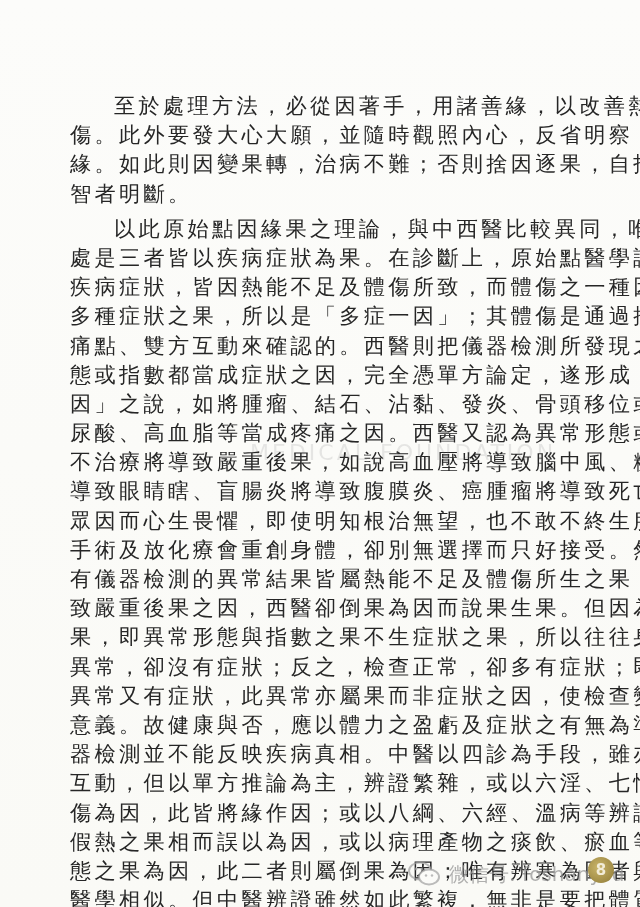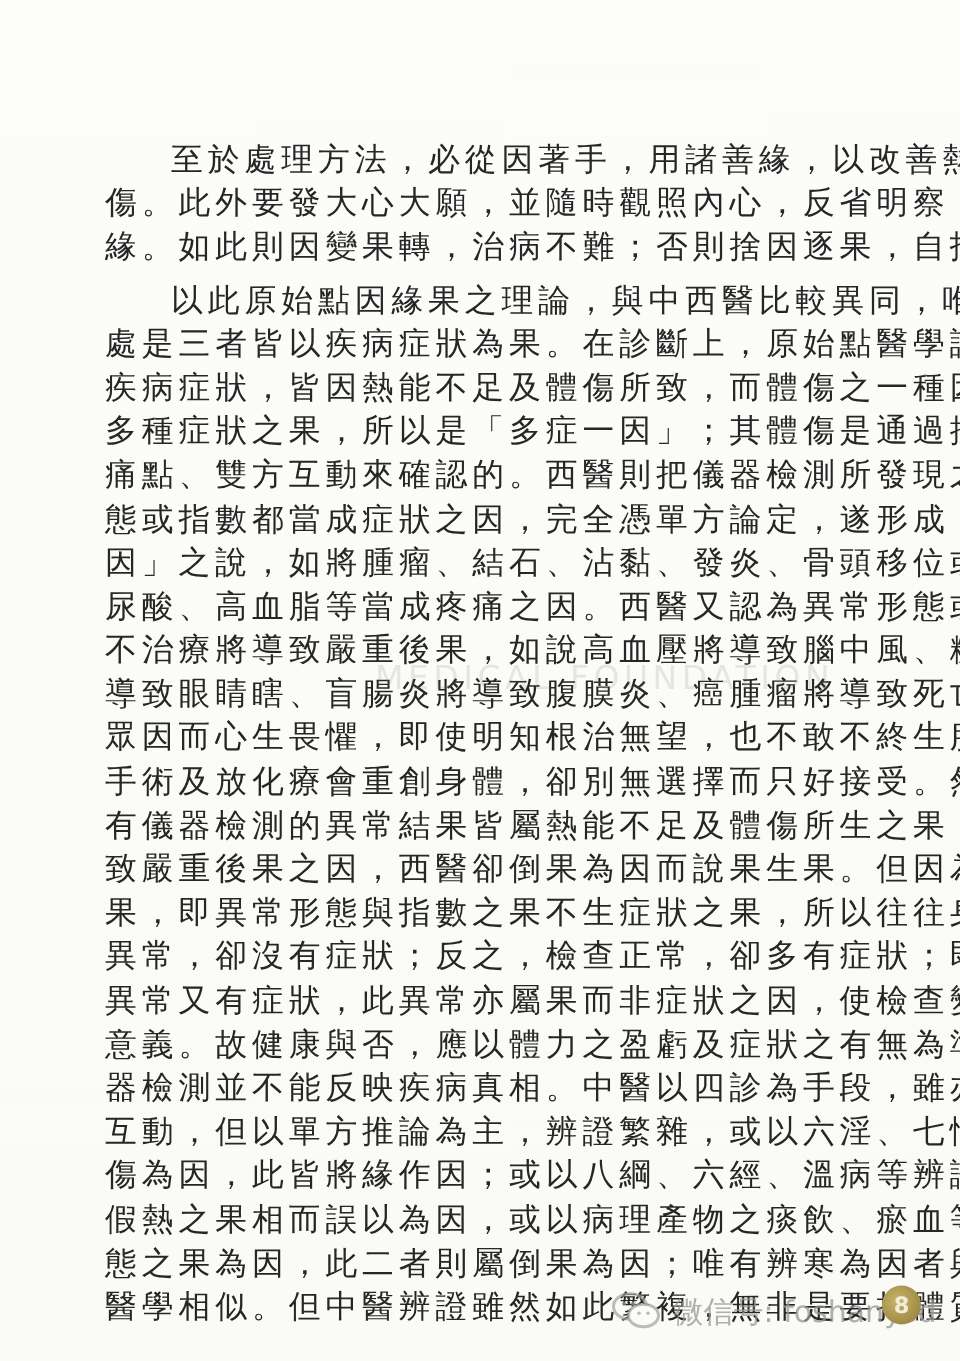--- a/index.html
+++ b/index.html
@@ -63,20 +63,21 @@
   </style>
 </head>
 <body>
 
 <div class="page">
   <div class="text-block">
 
     <div class="line indent">至於處理方法，必從因著手，用諸善緣，以改善熱能及體</div>
     <div class="line">傷。此外要發大心大願，並隨時觀照內心，反省明察，斷諸惡</div>
     <div class="line">緣。如此則因變果轉，治病不難；否則捨因逐果，自招其禍，惟</div>
+    <div class="line">智者明斷。</div>
     <div class="para-gap"></div>
 
     <div class="line indent">以此原始點因緣果之理論，與中西醫比較異同，唯一共同之</div>
     <div class="line">處是三者皆以疾病症狀為果。在診斷上，原始點醫學認為所有</div>
     <div class="line">疾病症狀，皆因熱能不足及體傷所致，而體傷之一種因可導致</div>
     <div class="line">多種症狀之果，所以是「多症一因」；其體傷是通過按推原始</div>
     <div class="line">痛點、雙方互動來確認的。西醫則把儀器檢測所發現之異常形</div>
     <div class="line">態或指數都當成症狀之因，完全憑單方論定，遂形成「一症多</div>
     <div class="line">因」之說，如將腫瘤、結石、沾黏、發炎、骨頭移位或變形、高</div>
     <div class="line">尿酸、高血脂等當成疼痛之因。西醫又認為異常形態或指數若</div>

